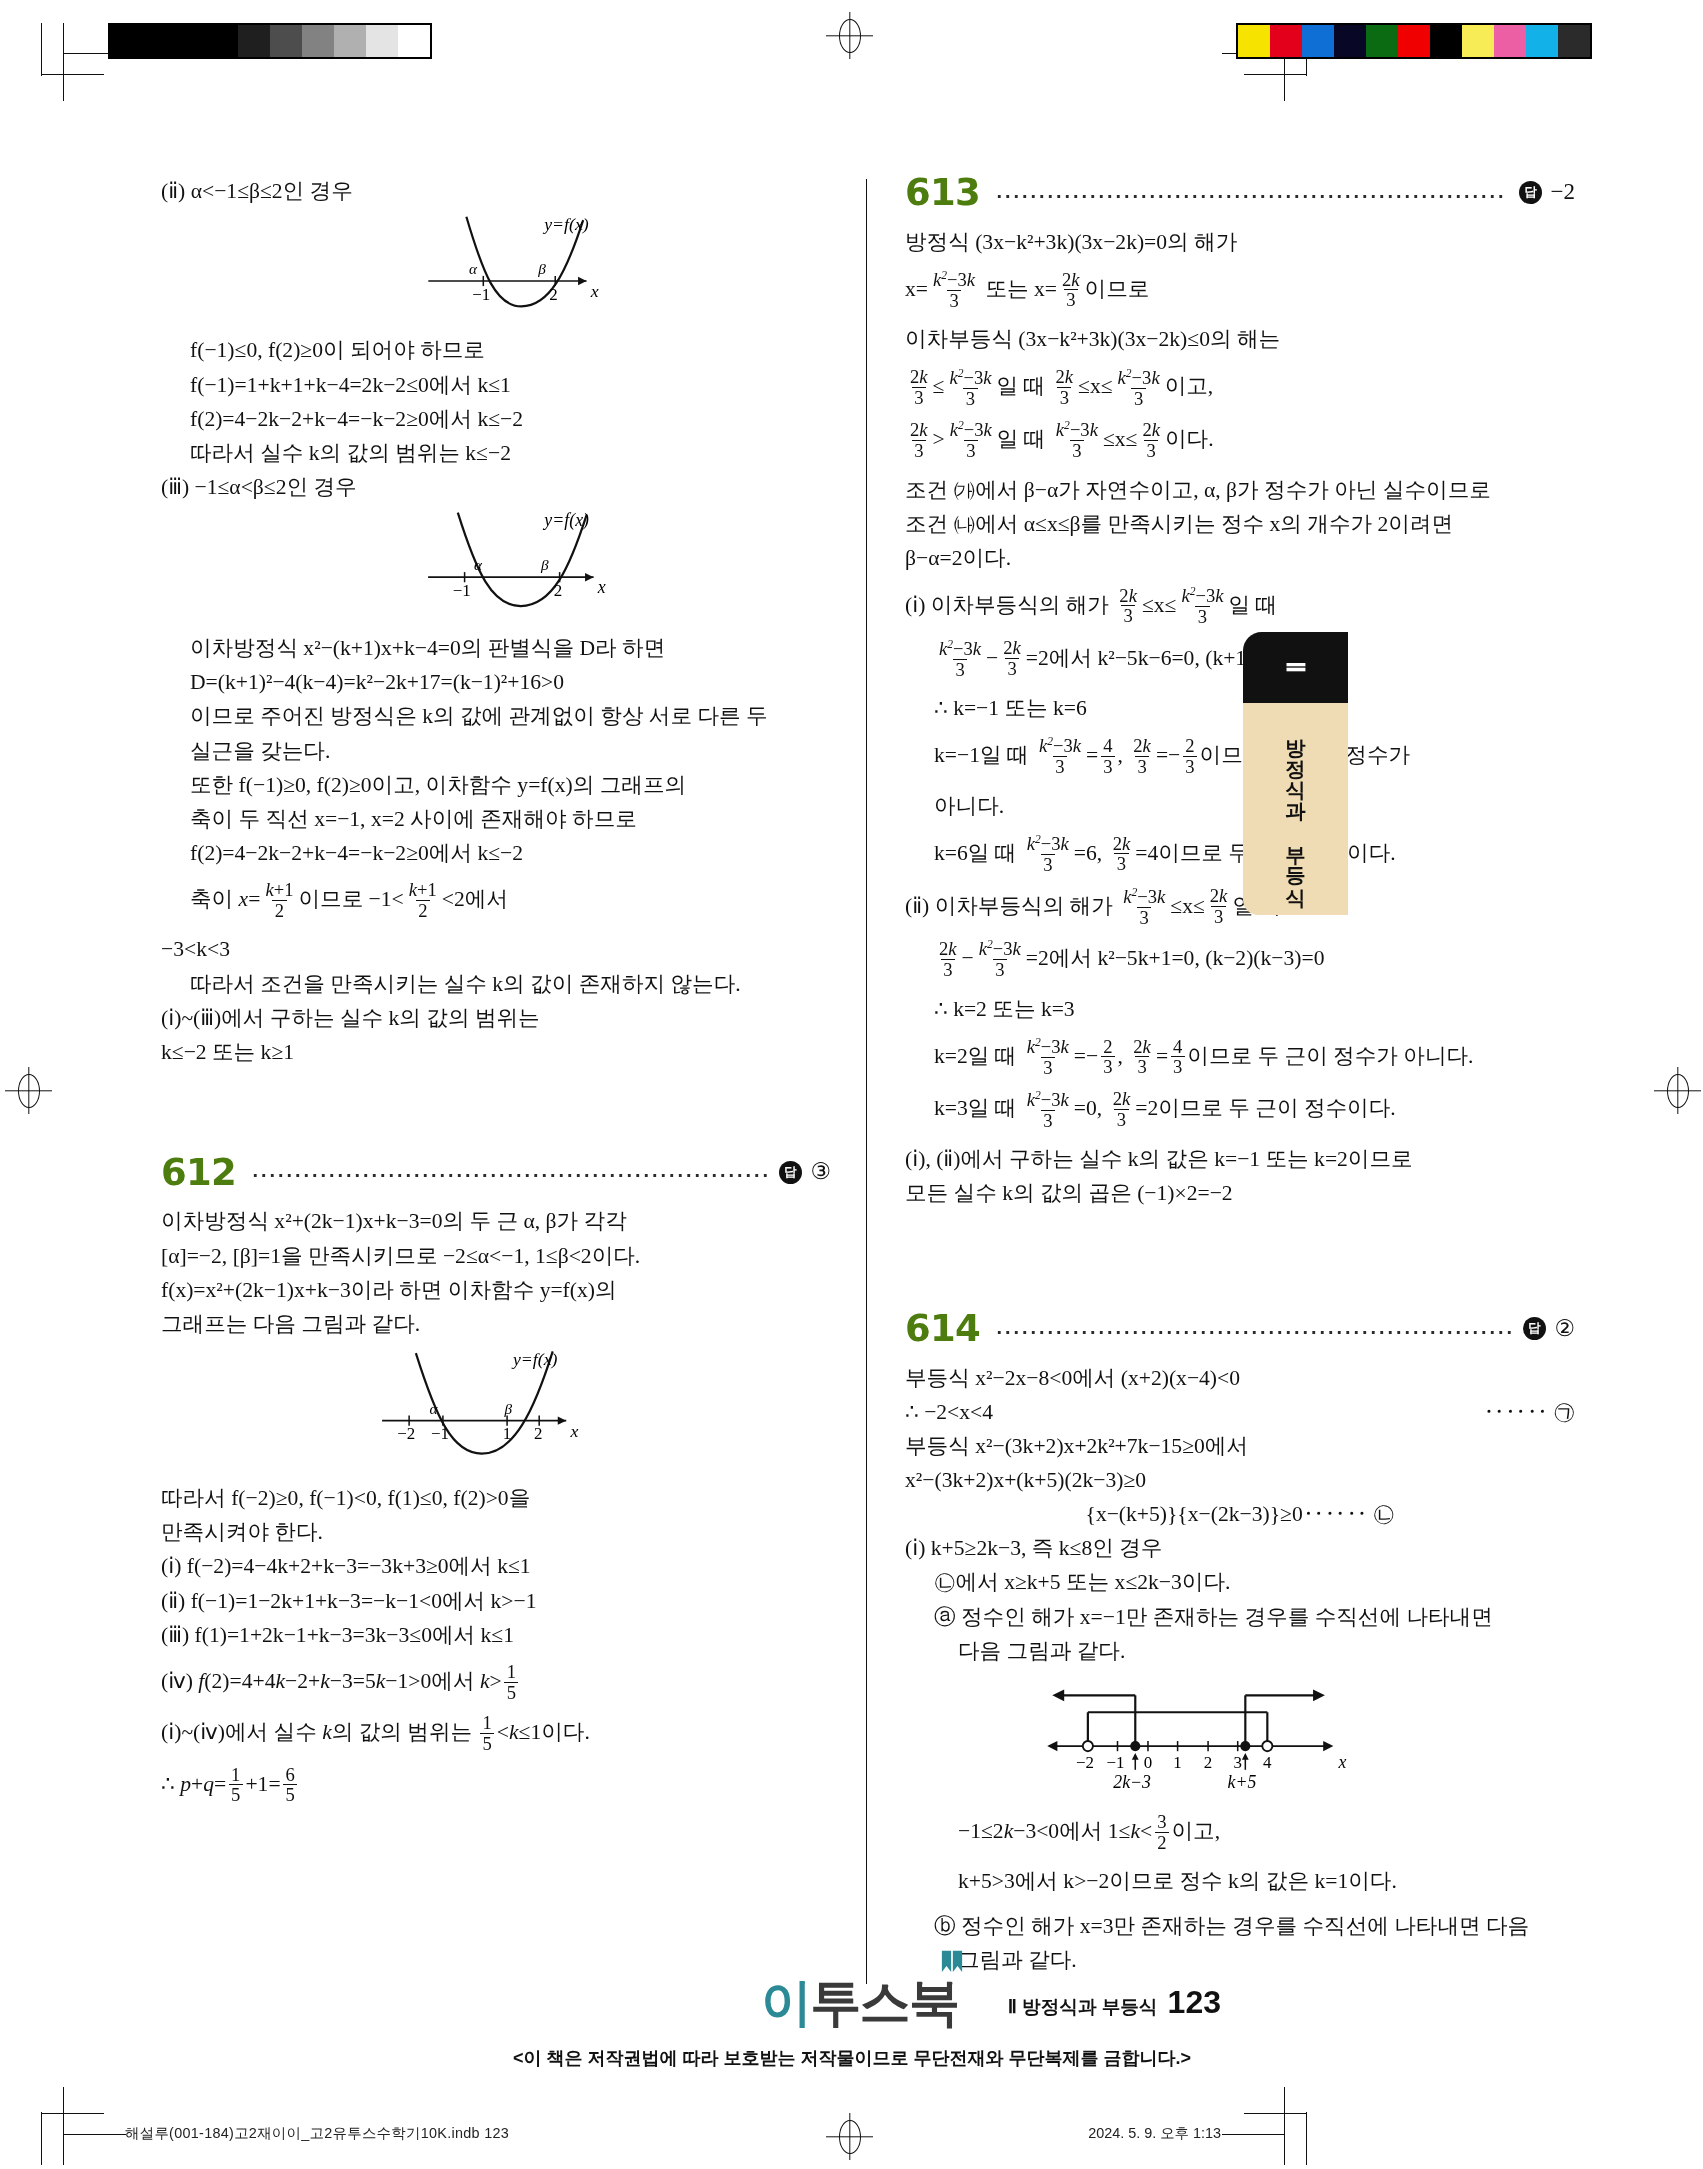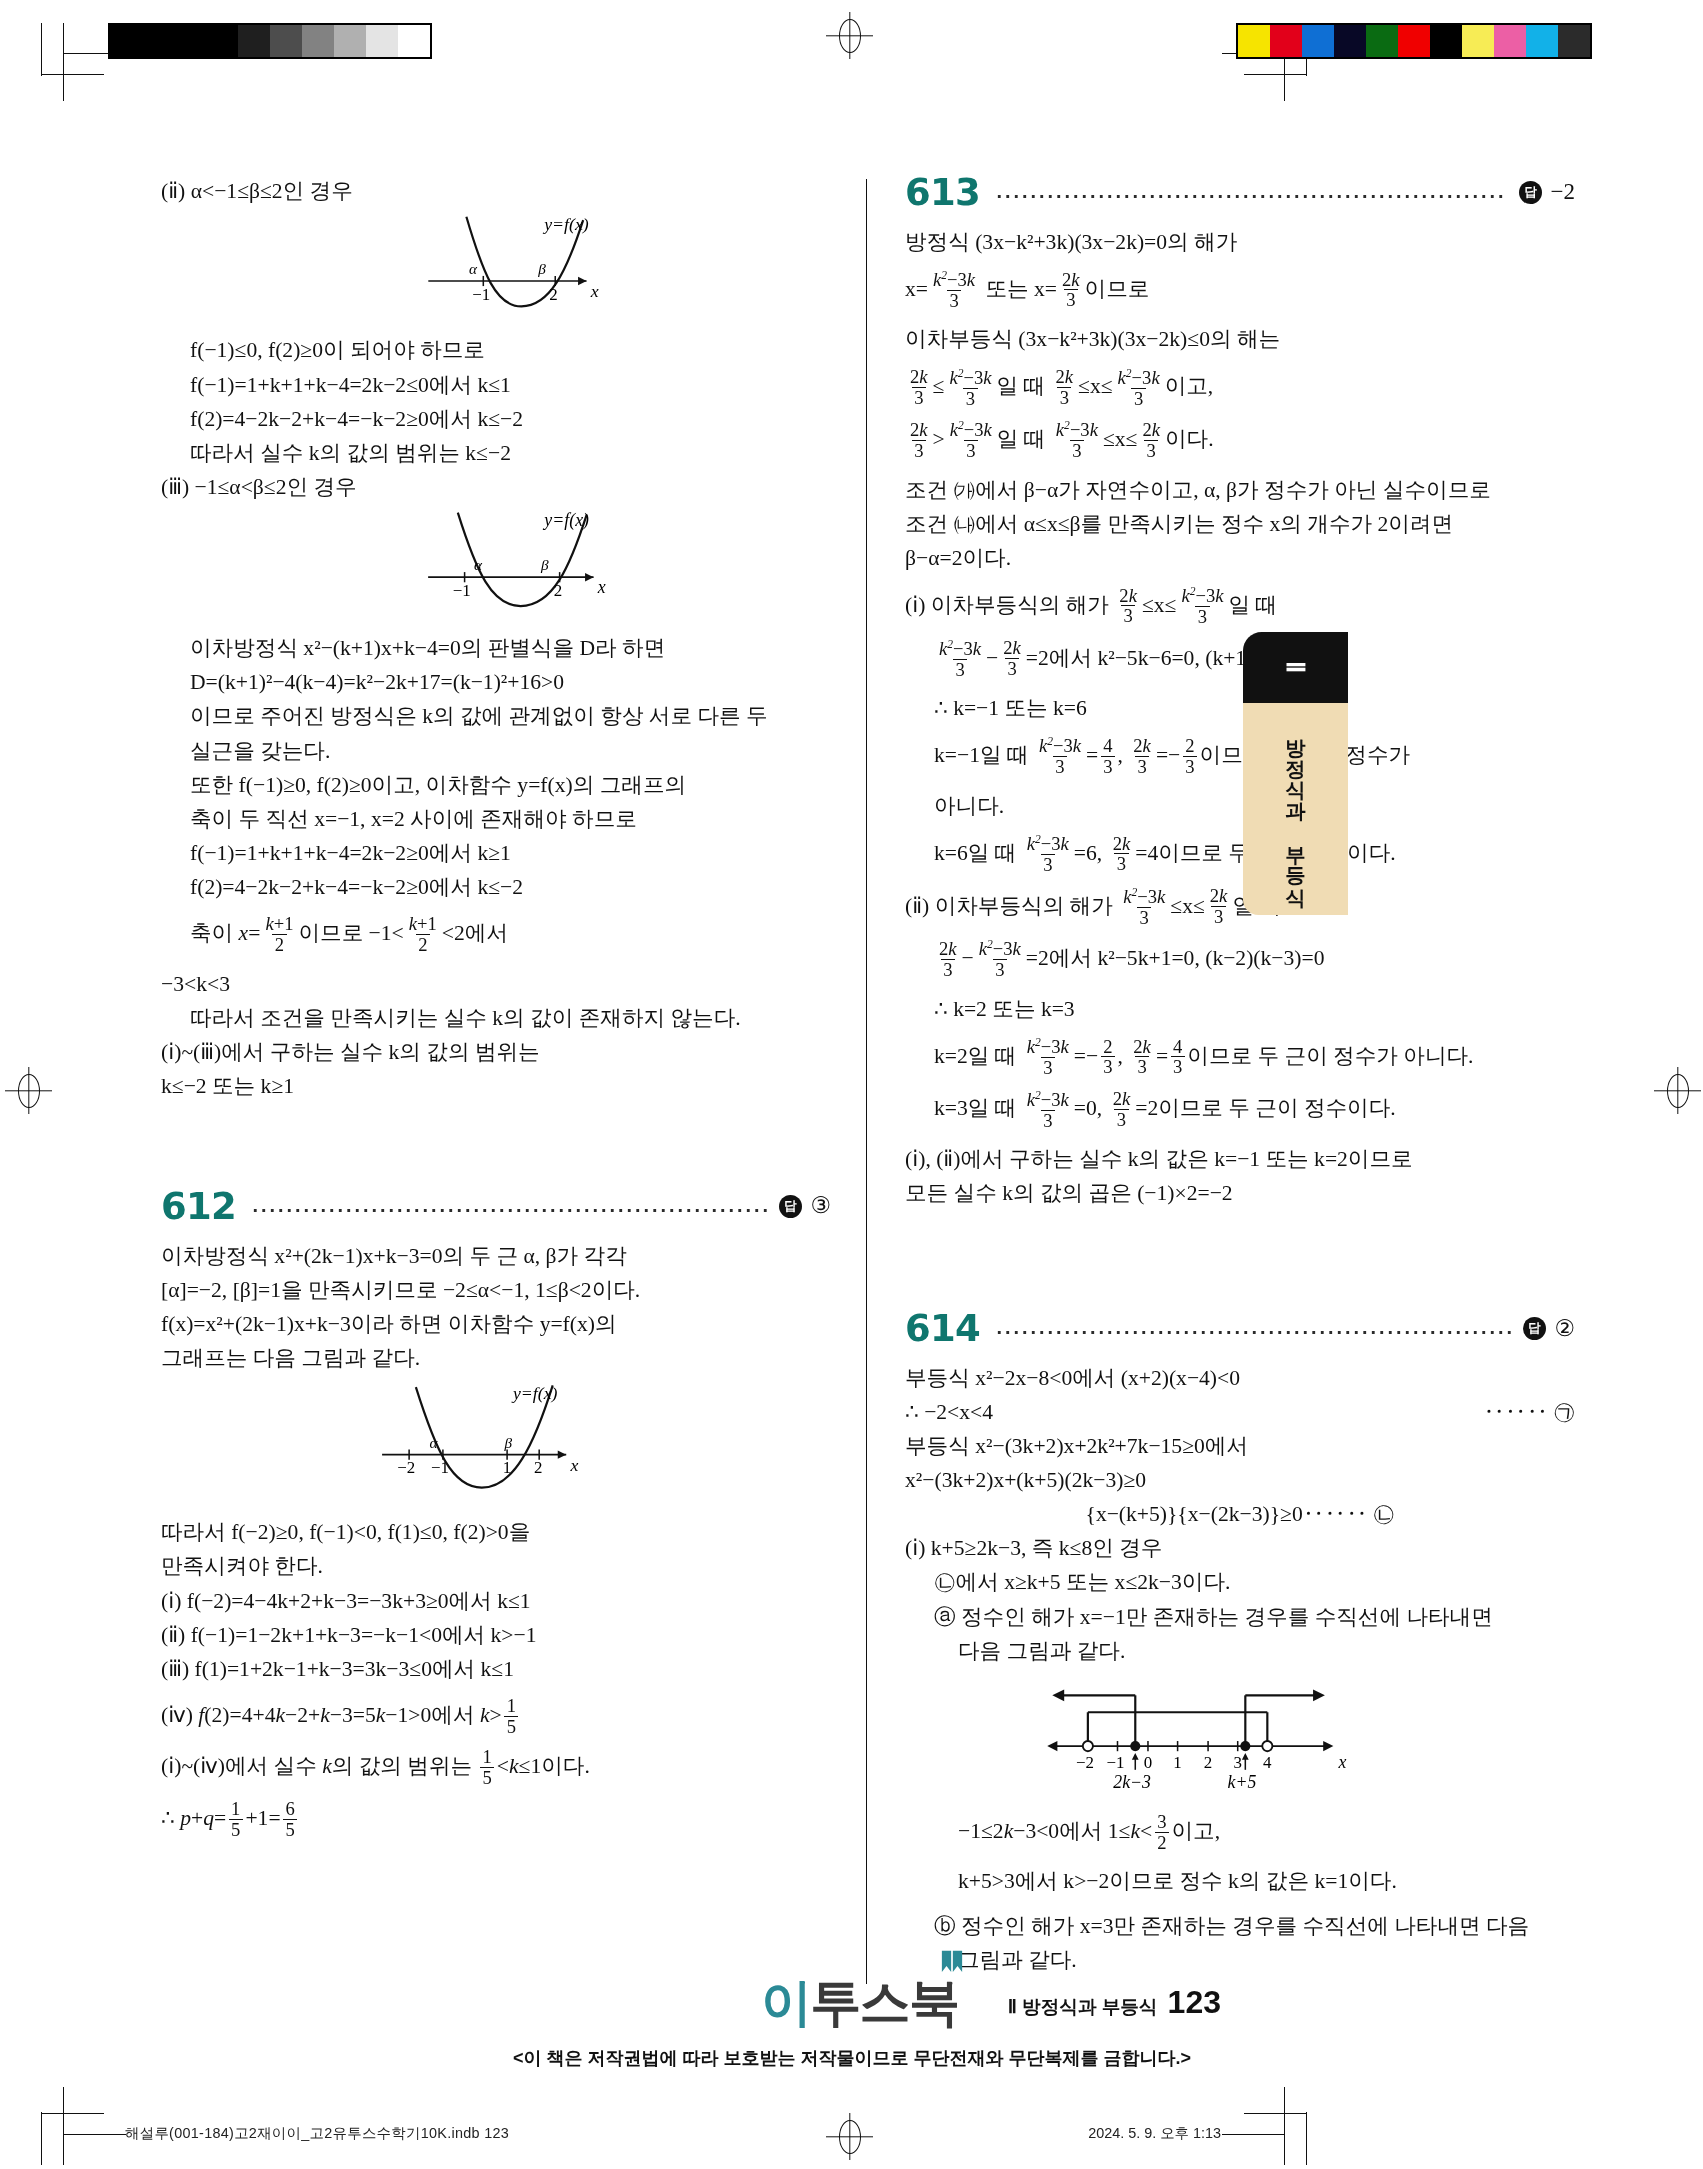--- a/index.html
+++ b/index.html
@@ -32,21 +32,21 @@
   .col-divider { position:absolute; left:866px; top:170px; width:1.4px; height:1805px; background:#111; }
 
   .column { position:absolute; font-size:21.6px; line-height:1.58; color:#111; }
   .col-left  { left:161px; top:165px; width:670px; }
   .col-right { left:905px; top:165px; width:670px; }
 
   
   .prob-head { display:flex; align-items:center; gap:0; margin-bottom:13.6px; }
   .prob-num {
     font-family:"DejaVu Sans", sans-serif;
-    font-weight:bold; font-size:37px; color:#0f766e;
+    font-weight:bold; font-size:37px; color:#4d7c0f;
     letter-spacing:-0.8px; line-height:1;
   }
   .dots {
     flex:1; height:17px; margin:0 12px 0 15.3px;
     background-image: radial-gradient(circle, #2b2b2b 1.4px, transparent 1.4px);
     background-size:8.5px 8.5px;
     background-position: 0 7.6px;
     background-repeat: repeat-x;
   }
   .ans-badge {
@@ -241,21 +241,20 @@
         <text x="222" y="18" font-size="21" font-family="Liberation Serif, serif" font-style="italic">y=f(x)</text>
       </svg>
     </div>
 
     <p class="ln ind1">이차방정식 x²−(k+1)x+k−4=0의 판별식을 D라 하면</p>
     <p class="ln ind1">D=(k+1)²−4(k−4)=k²−2k+17=(k−1)²+16&gt;0</p>
     <p class="ln ind1">이므로 주어진 방정식은 k의 값에 관계없이 항상 서로 다른 두</p>
     <p class="ln ind1">실근을 갖는다.</p>
     <p class="ln ind1">또한 f(−1)≥0, f(2)≥0이고, 이차함수 y=f(x)의 그래프의</p>
     <p class="ln ind1">축이 두 직선 x=−1, x=2 사이에 존재해야 하므로</p>
-    <p class="ln ind1">f(−1)=1+k+1+k−4=2k−2≥0에서 k≥1</p>
     <p class="ln ind1">f(2)=4−2k−2+k−4=−k−2≥0에서 k≤−2</p>
 
     <p class="ln ind1 gapt">
       축이 <i class="m">x</i>=<span class="frac">
           <span class="num"><i class="m">k</i>+1</span>
           <span class="den">2</span>
         </span>이므로 −1&lt;<span class="frac">
           <span class="num"><i class="m">k</i>+1</span>
           <span class="den">2</span>
         </span>&lt;2에서

